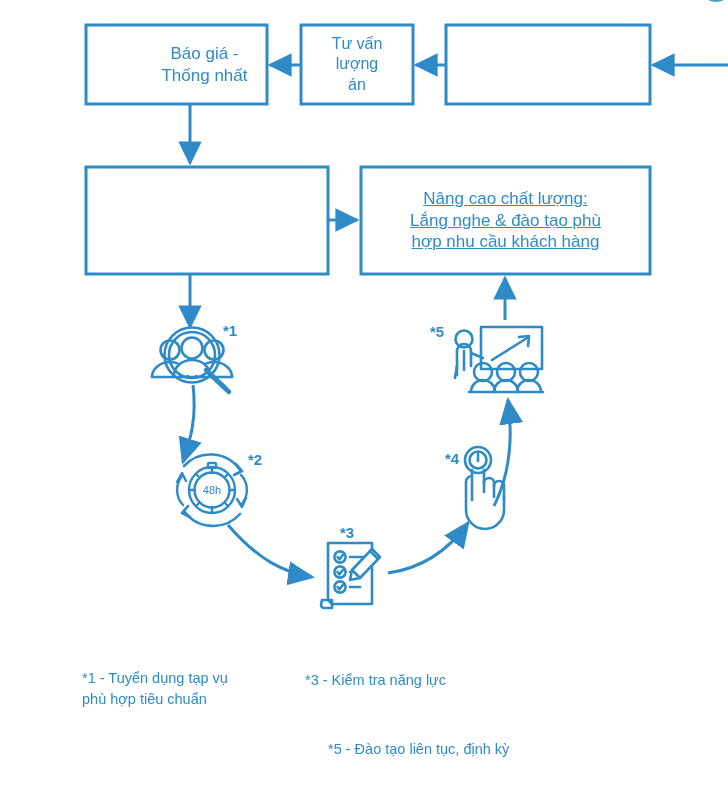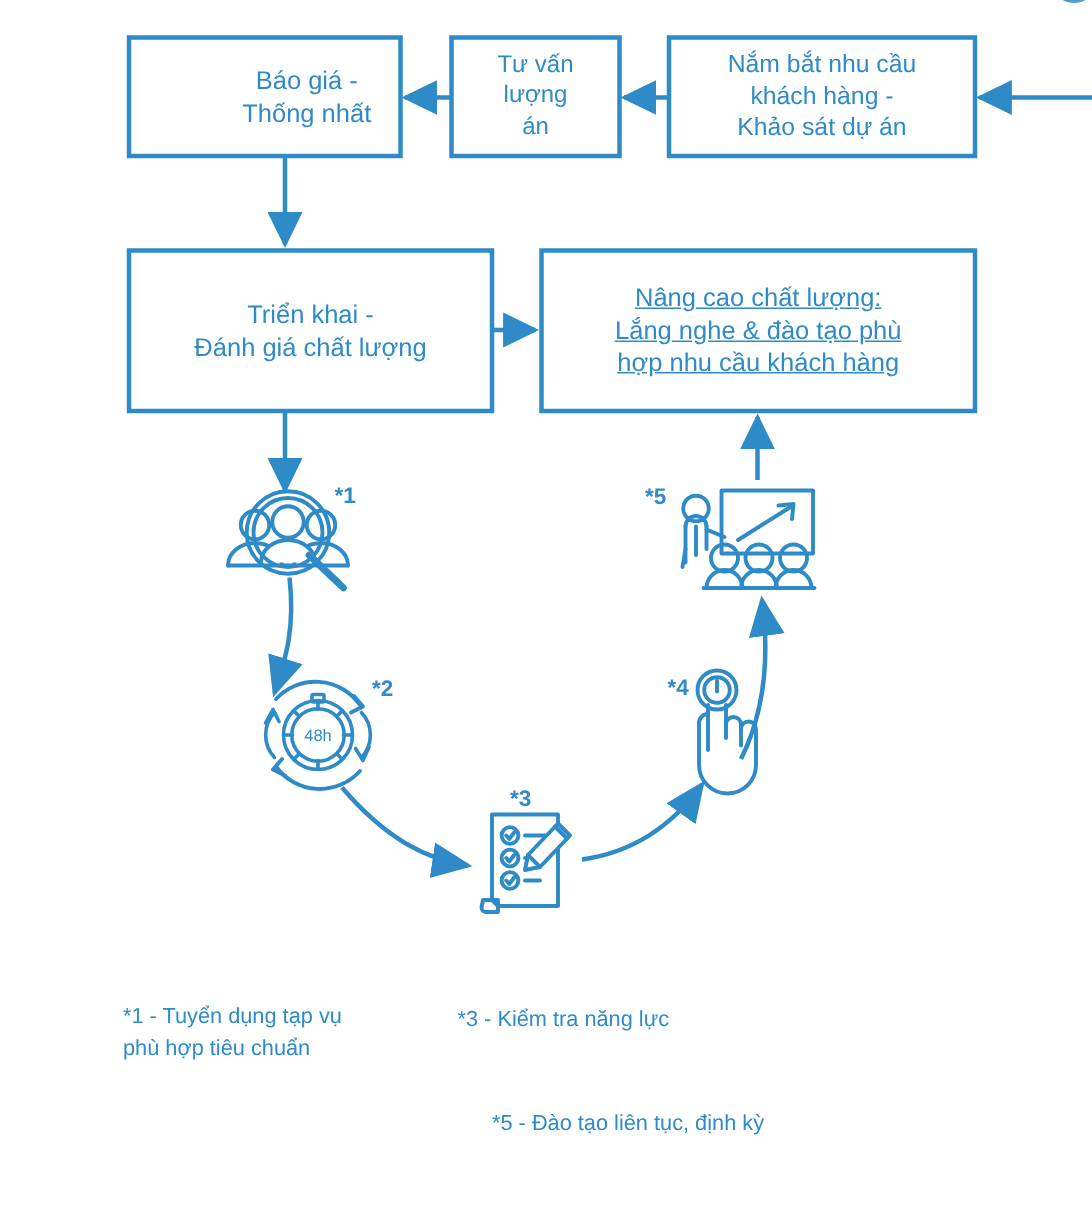--- a/index.html
+++ b/index.html
@@ -202,26 +202,21 @@
     <path d="M700,-14 a16,16 0 0 1 32,0 a16,16 0 0 1 -32,0" fill="#2E8BC7" opacity="0.85"></path>
   </svg>
 
   <div class="box-label" style="left:86px; top:25px; width:181px; height:79px; font-size:17px;margin-left:28px;">Báo giá -
 Thống nhất</div>
 
   <div class="box-label" style="left:301px; top:25px; width:112px; height:79px; font-size:16px;">Tư vấn
 lượng
 án</div>
 
-  <div class="box-label" style="left:446px; top:25px; width:204px; height:79px; font-size:16.5px;">Nắm bắt nhu cầu
-khách hàng -
-Khảo sát dự án</div>
-
-  <div class="box-label" style="left:86px; top:167px; width:242px; height:107px; font-size:17px;">Triển khai -
-Đánh giá chất lượng</div>
+
 
   <div class="box-label" style="left:361px; top:167px; width:289px; height:107px; font-size:17px;text-decoration:underline;">Nâng cao chất lượng:
 Lắng nghe &amp; đào tạo phù
 hợp  nhu cầu khách hàng</div>
 
   <div class="marker-label" style="left:223px; top:322px;">*1</div>
   <div class="marker-label" style="left:248px; top:451px;">*2</div>
   <div class="marker-label" style="left:340px; top:524px;">*3</div>
   <div class="marker-label" style="left:445px; top:450px;">*4</div>
   <div class="marker-label" style="left:430px; top:323px;">*5</div>

